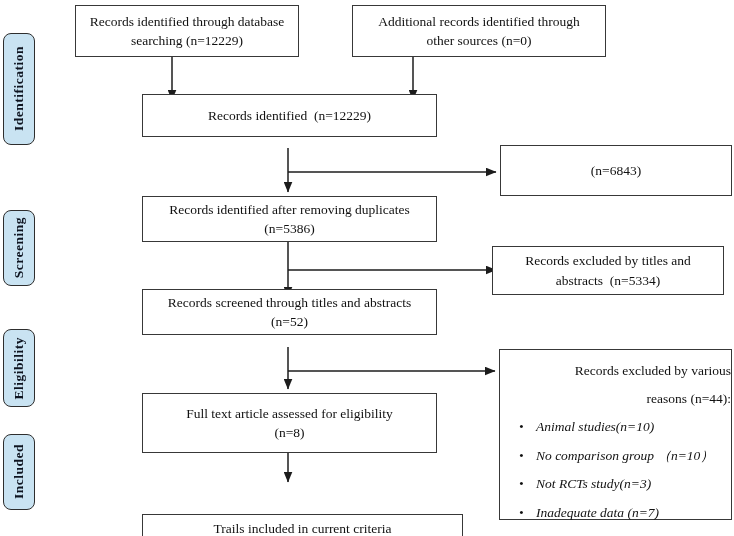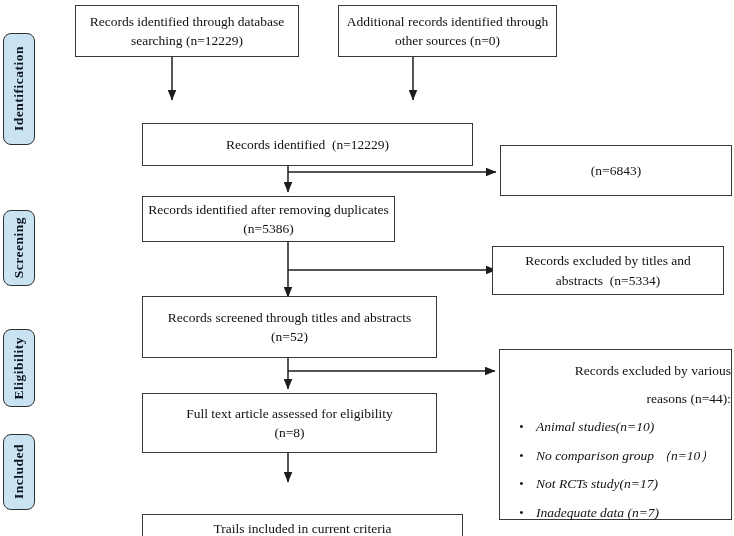--- a/index.html
+++ b/index.html
@@ -89,33 +89,33 @@
     <span class="vtext">Eligibility</span>
   </div>
   <div class="stage" style="left:3px; top:434px; width:32px; height:76px">
     <span class="vtext">Included</span>
   </div>
 
   <div class="fbox" style="left:75px; top:5px; width:224px; height:52px">
     <div class="line">Records identified through database</div>
     <div class="line">searching (n=12229)</div>
   </div>
-  <div class="fbox" style="left:338px; top:5px; width:219px; height:52px">
+  <div class="fbox" style="left:352px; top:5px; width:254px; height:52px">
     <div class="line">Additional records identified through</div>
     <div class="line">other sources (n=0)</div>
   </div>
 
-  <div class="fbox" style="left:142px; top:123px; width:331px; height:43px">
+  <div class="fbox" style="left:142px; top:94px; width:295px; height:43px">
     <div class="line">Records identified  (n=12229)</div>
   </div>
-  <div class="fbox" style="left:142px; top:196px; width:253px; height:46px">
+  <div class="fbox" style="left:142px; top:196px; width:295px; height:46px">
     <div class="line">Records identified after removing duplicates</div>
     <div class="line">(n=5386)</div>
   </div>
-  <div class="fbox" style="left:142px; top:296px; width:295px; height:62px">
+  <div class="fbox" style="left:142px; top:289px; width:295px; height:46px">
     <div class="line">Records screened through titles and abstracts</div>
     <div class="line">(n=52)</div>
   </div>
   <div class="fbox" style="left:142px; top:393px; width:295px; height:60px">
     <div class="line">Full text article assessed for eligibility</div>
     <div class="line">(n=8)</div>
   </div>
   <div class="fbox" style="left:142px; top:514px; width:321px; height:48px">
     <div class="line">Trails included in current criteria</div>
     <div class="line">(n=8)</div>
@@ -127,18 +127,18 @@
   <div class="fbox" style="left:492px; top:246px; width:232px; height:49px">
     <div class="line">Records excluded by titles and</div>
     <div class="line">abstracts  (n=5334)</div>
   </div>
   <div class="fbox reasons" style="left:499px; top:349px; width:233px; height:171px">
     <div class="title-line">Records excluded by various</div>
     <div class="title-line">reasons (n=44):</div>
     <ul>
       <li>Animal studies(n=10)</li>
       <li>No comparison group （n=10）</li>
-      <li>Not RCTs study(n=17)</li>
+      <li>Not RCTs study(n=3)</li>
       <li>Inadequate data (n=7)</li>
     </ul>
   </div>
 
 </div>
 
 </body></html>

